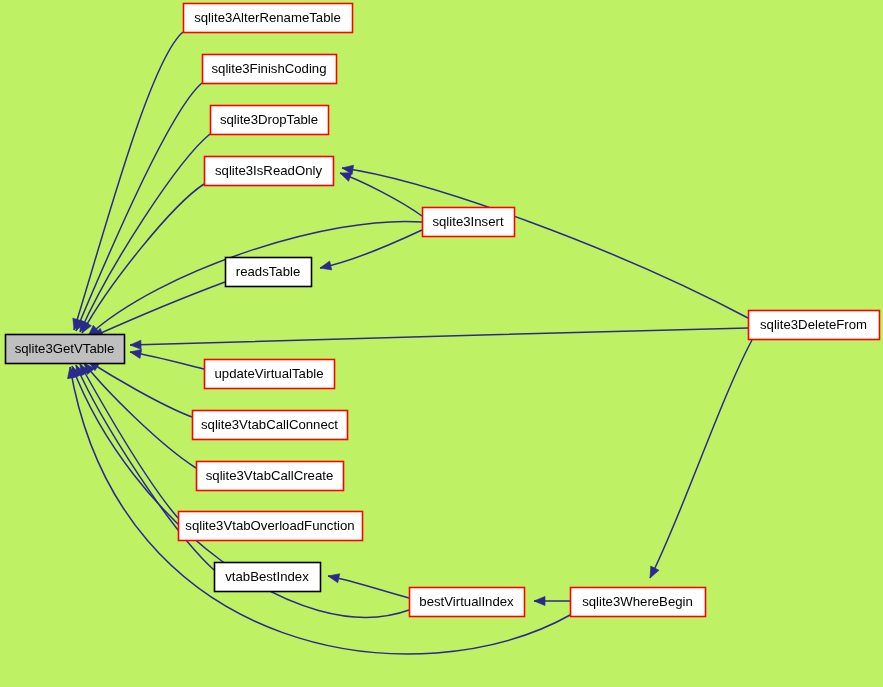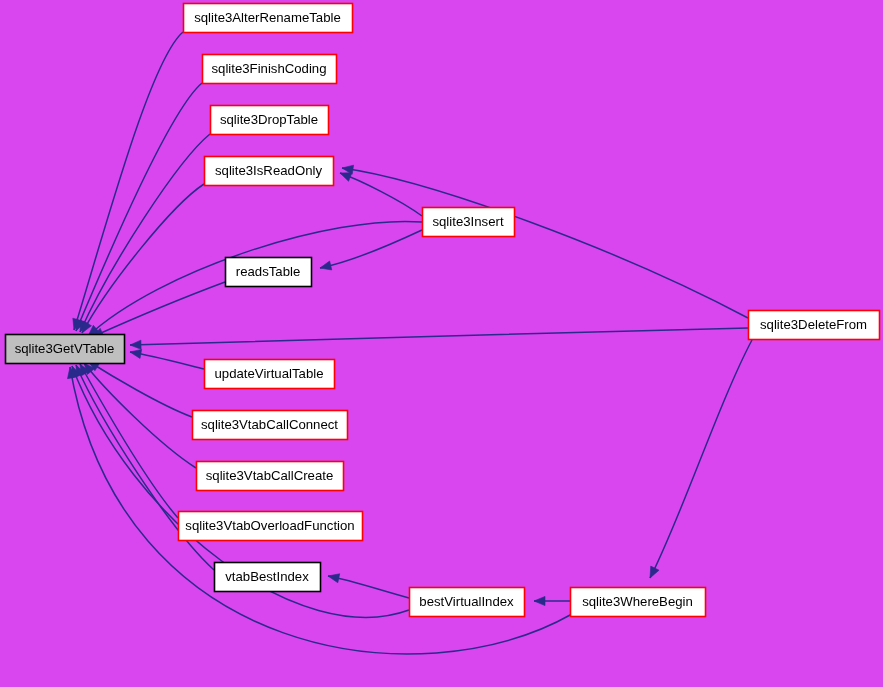--- a/index.html
+++ b/index.html
@@ -10,21 +10,21 @@
   body {
     width: 883px;
     height: 687px;
     font-family: "Liberation Sans", sans-serif;
     overflow: hidden;
   }
   #graph-root {
     position: relative;
     width: 883px;
     height: 687px;
-    background: #d946ef;
+    background: #bef264;
   }
   svg#callgraph {
     display: block;
     width: 883px;
     height: 687px;
   }
   .node-box {
     stroke-width: 1.6px;
     fill: #ffffff;
   }

